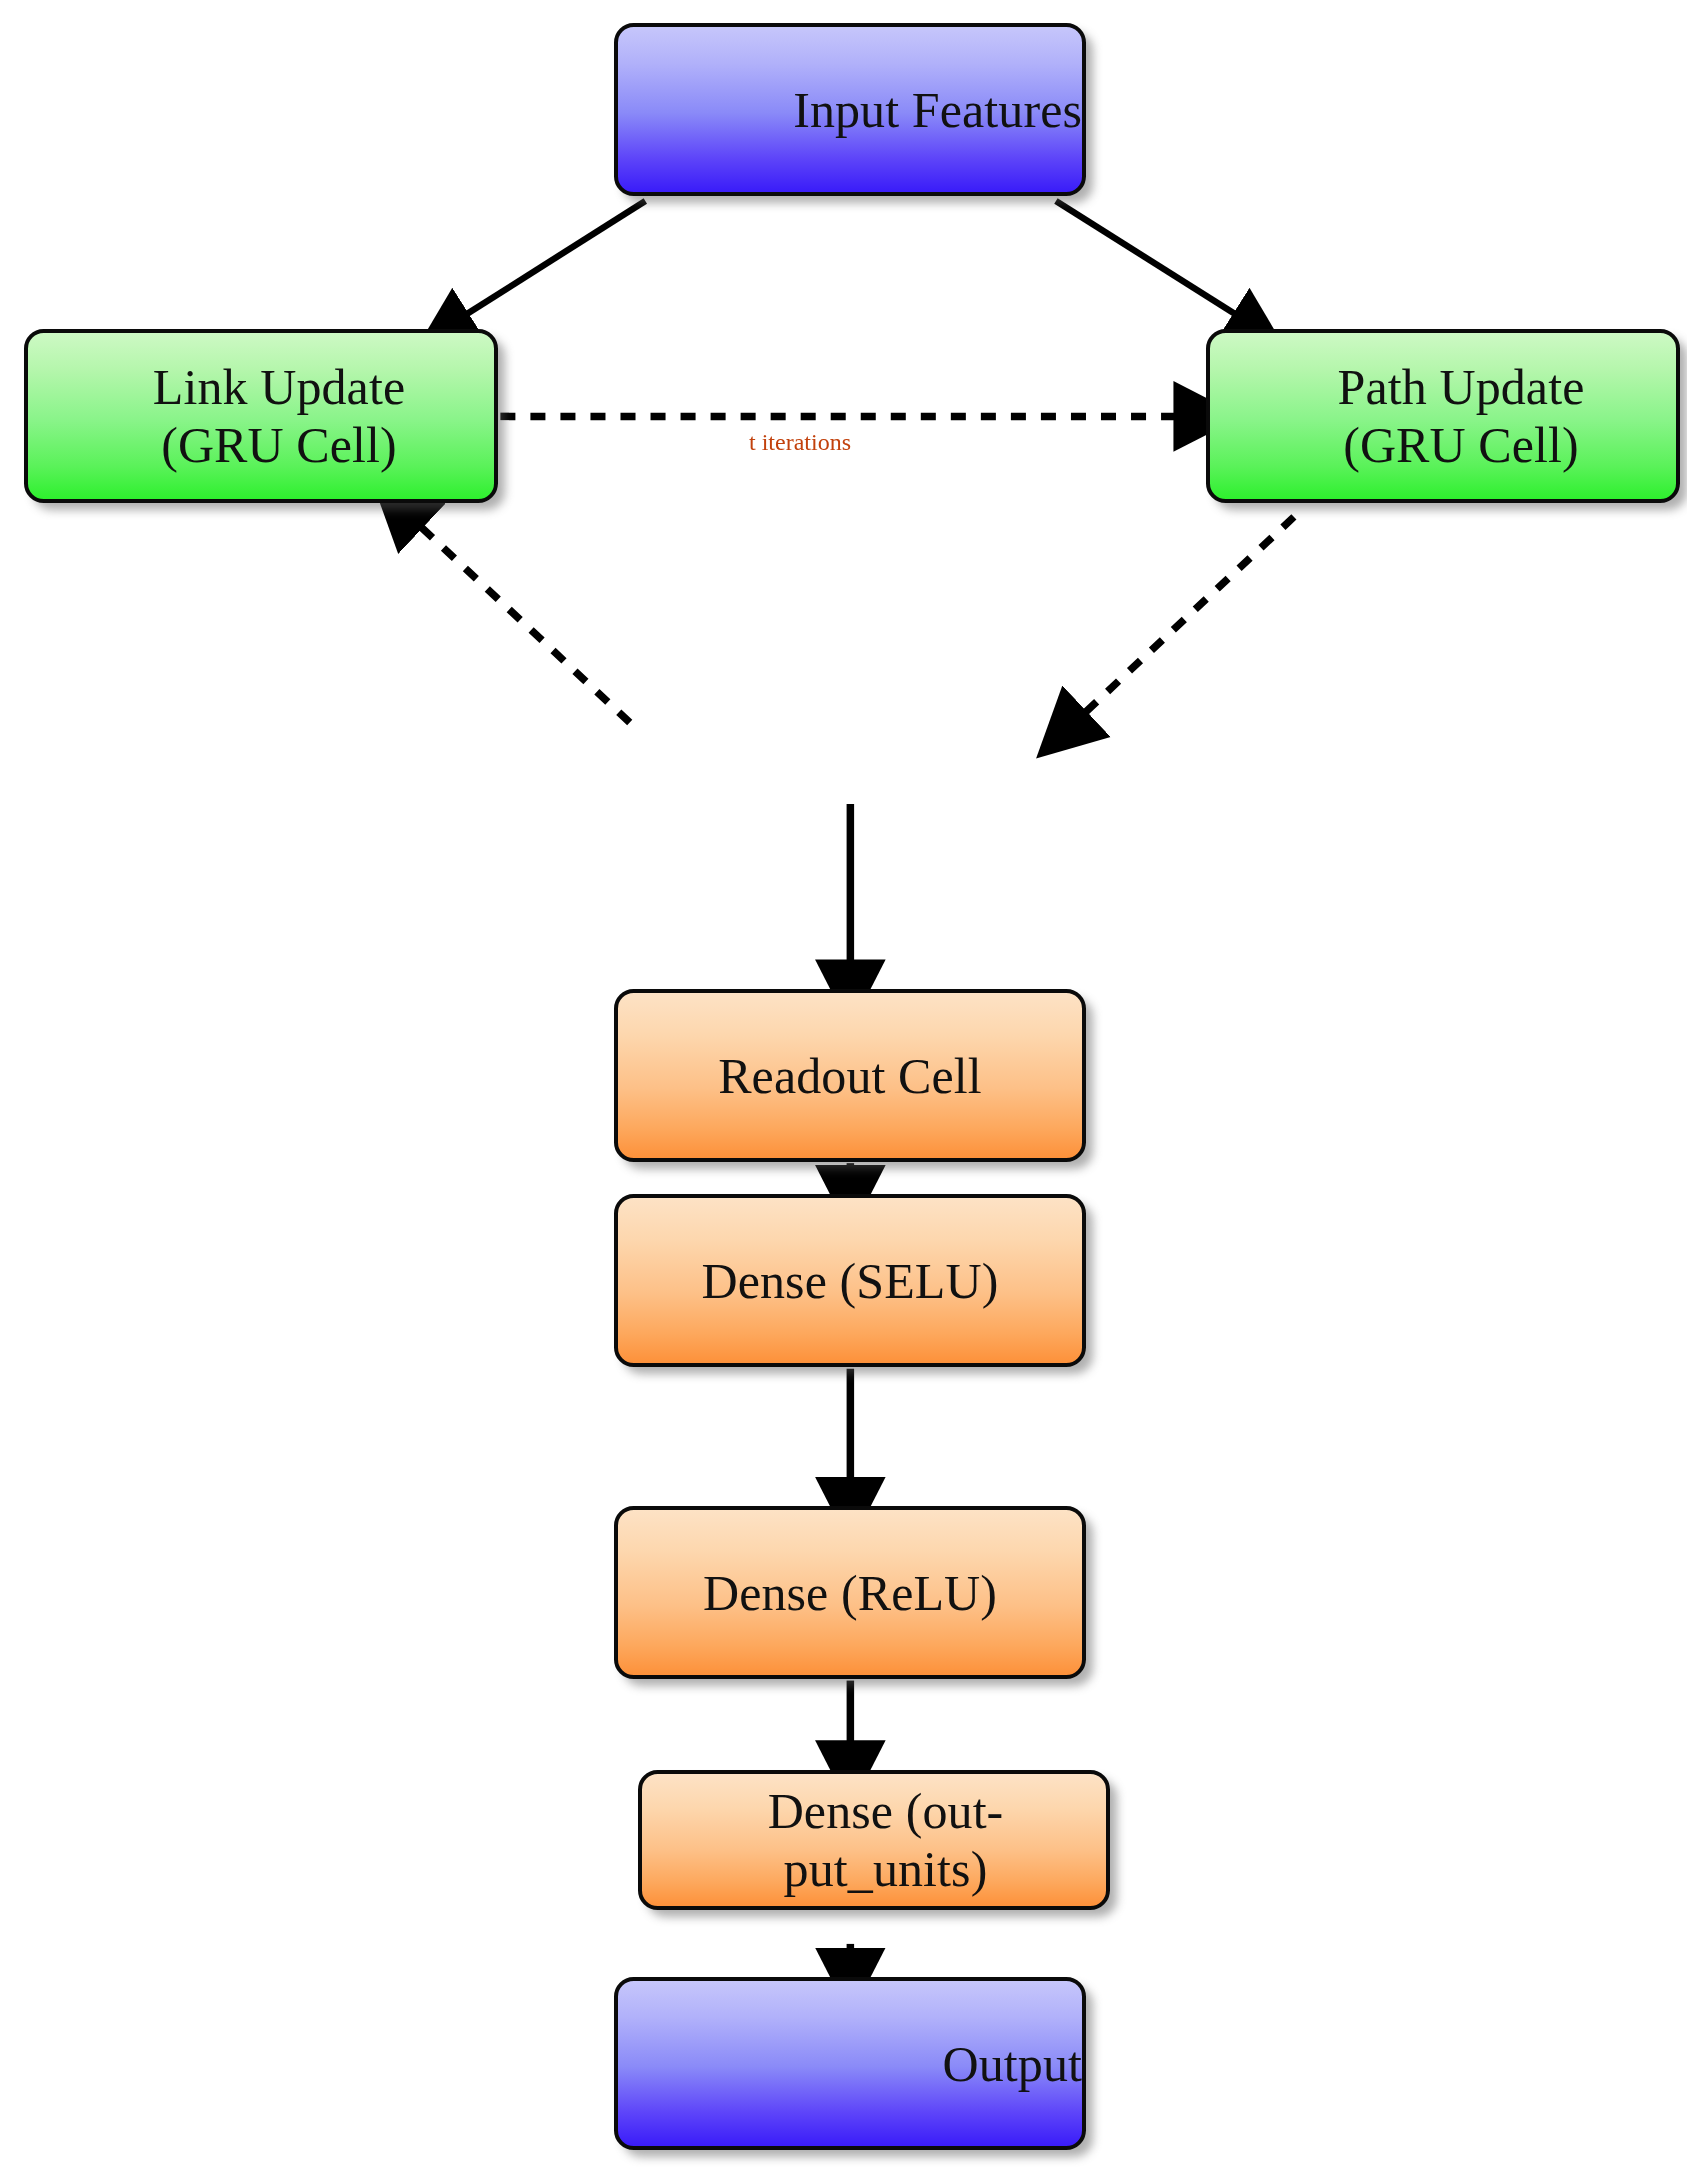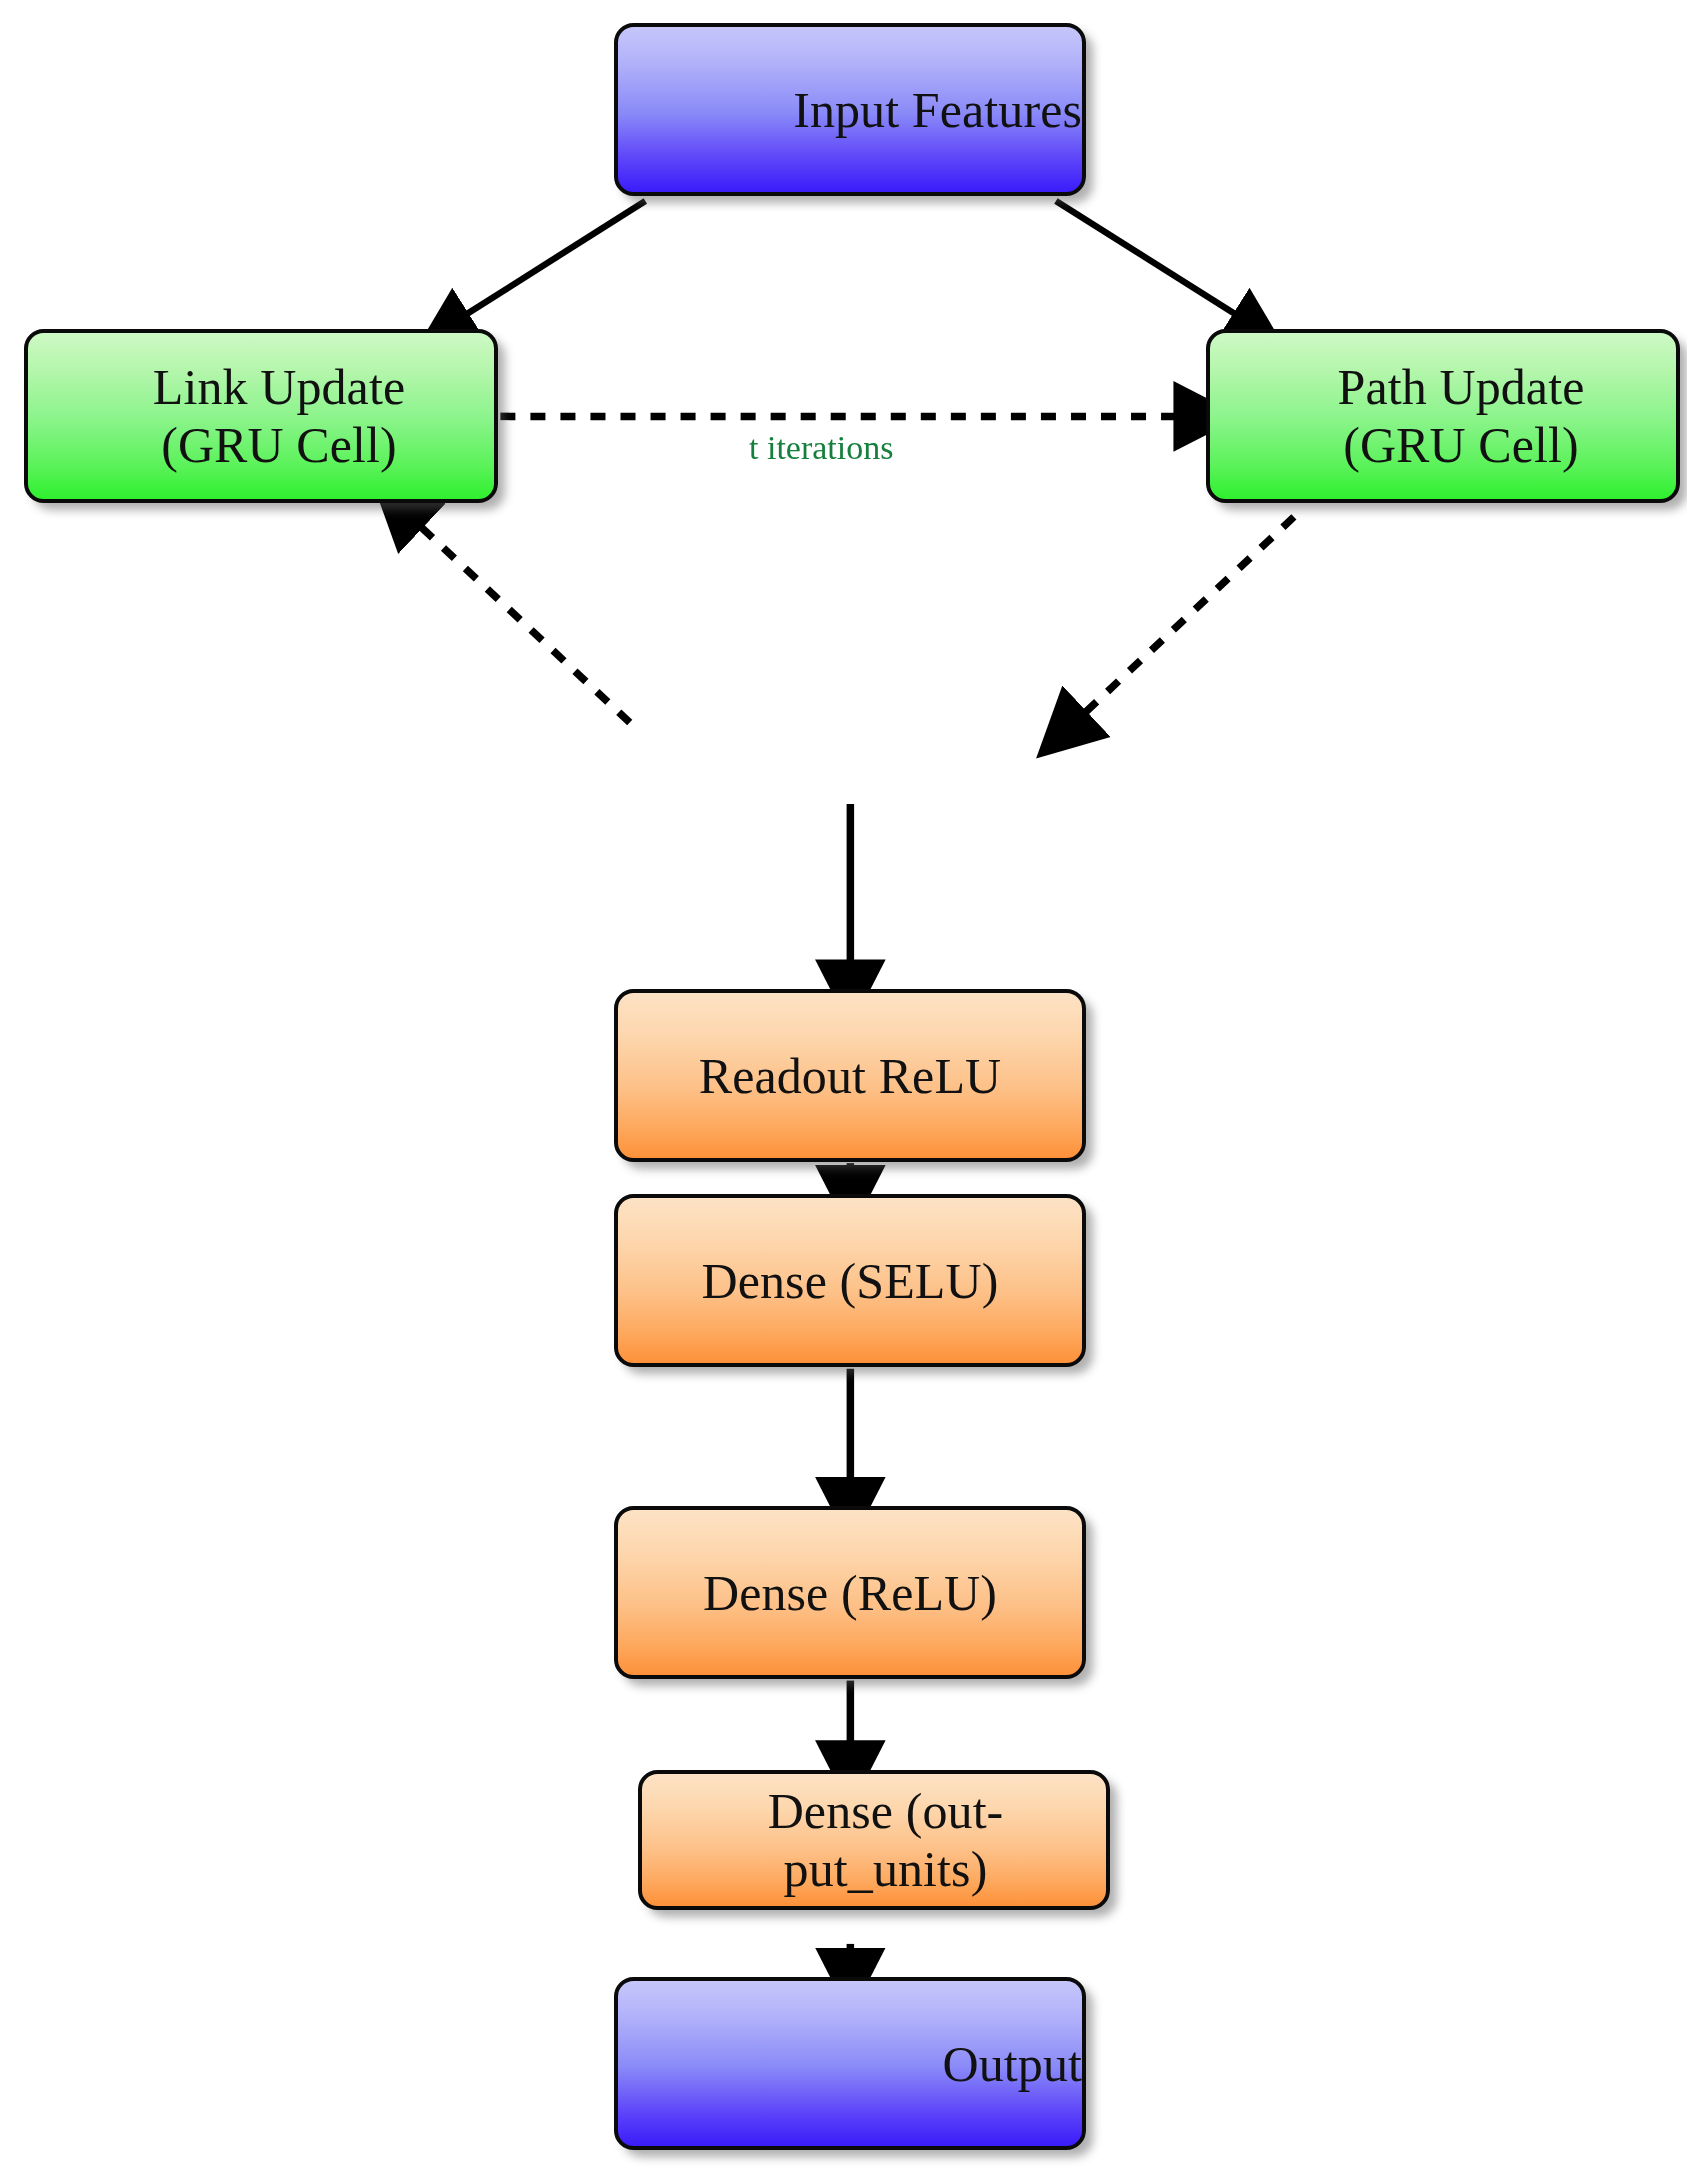--- a/index.html
+++ b/index.html
@@ -65,22 +65,22 @@
   #node-path-update    { left: 1206px; top: 329px;  width: 474px; height: 174px; font-size: 50px; }
   #node-attention      { left: 614px; top: 726px; width: 472px; height: 77px; font-size: 50px; }
   #node-readout-input  { left: 614px; top: 989px; width: 472px; height: 173px; font-size: 50px; }
   #node-dense-selu     { left: 614px; top: 1194px; width: 472px; height: 173px; font-size: 50px; }
   #node-dense-relu     { left: 614px; top: 1506px; width: 472px; height: 173px; font-size: 50px; }
   #node-dense-output-units { left: 638px; top: 1770px; width: 472px; height: 140px; font-size: 50px; padding-left: 23px; }
   #node-output         { left: 614px; top: 1977px; width: 472px; height: 173px; font-size: 50px; }
 
   .edge-label {
     position: absolute;
-    font-size: 34px;
-    color: #15803d;
+    font-size: 24px;
+    color: #c2410c;
     white-space: nowrap;
     z-index: 6;
   }
   #edge-label-t-iterations { left: 749px; top: 429px; }
 </style>
 </head>
 <body>
 
 <div id="diagram-root">
 
@@ -124,21 +124,21 @@
 (GRU Cell)</span>
   </div>
 
   <div class="node fill-green" id="node-path-update">
     <span class="node-label">Path Update
 (GRU Cell)</span>
   </div>
 
 
   <div class="node fill-orange" id="node-readout-input">
-    <span class="node-label">Readout ReLU</span>
+    <span class="node-label">Readout Cell</span>
   </div>
 
   <div class="node fill-orange" id="node-dense-selu">
     <span class="node-label">Dense (SELU)</span>
   </div>
 
   <div class="node fill-orange" id="node-dense-relu">
     <span class="node-label">Dense (ReLU)</span>
   </div>
 

